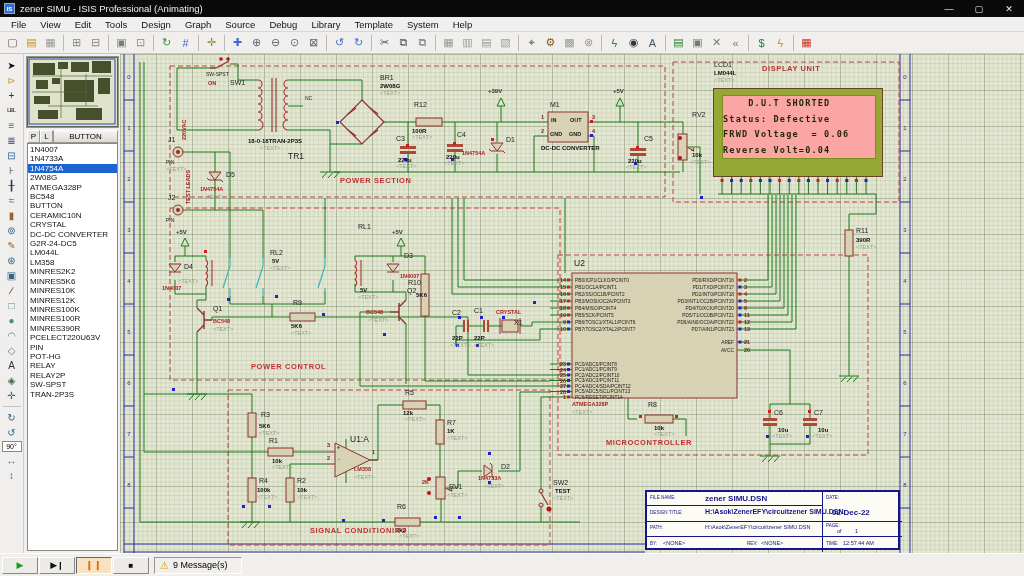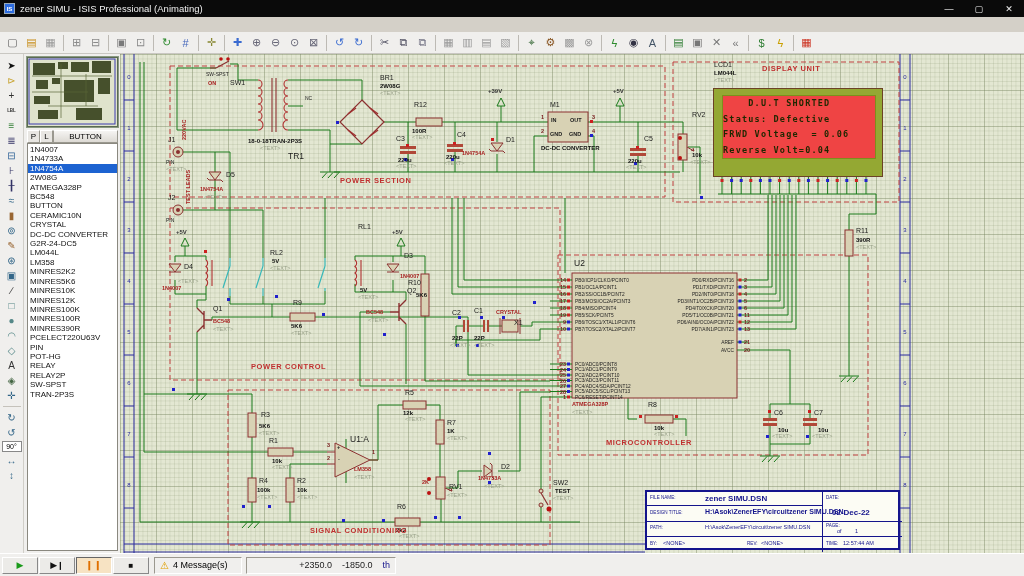--- a/index.html
+++ b/index.html
@@ -57,21 +57,21 @@
   .num{font-size:5.5px;color:#7a2020;font-weight:bold}
   .cpin{font-size:5.5px;font-weight:bold;color:#222}
   .rot{transform:rotate(-90deg);transform-origin:0 0}
   .u2l{position:absolute;font-size:4.8px;color:#222;white-space:nowrap}
   .u2r{position:absolute;font-size:4.8px;color:#222;white-space:nowrap;text-align:right;width:92px}
   .u2n{position:absolute;font-size:5.5px;color:#7a2020;font-weight:bold;width:15px}
   .bref{position:absolute;font-size:6px;color:#2a2aa0;width:10px;text-align:center}
   .lcdpin{position:absolute;font-size:4.6px;font-weight:bold;color:#1c2400;transform:rotate(-90deg);transform-origin:0 0;white-space:nowrap}
   
   #lcd{position:absolute;left:593px;top:34px;width:170px;height:89px;background:#94a833;border:1px solid #6b4226;z-index:3}
-  #lcdscreen{position:absolute;left:8px;top:6px;width:154px;height:64px;background:#ef4444;border:1px solid #7c8f1c}
+  #lcdscreen{position:absolute;left:8px;top:6px;width:154px;height:64px;background:#fca5a5;border:1px solid #7c8f1c}
   .lcdline{font-family:"DejaVu Sans Mono",monospace;font-size:8.5px;font-weight:bold;color:#1e2800;line-height:15.5px;letter-spacing:1.2px;white-space:pre}
   
   #tblock{position:absolute;left:525px;top:436px;width:255px;height:60px;background:#fcfcf4;border:2px solid #14148c;z-index:3;color:#14148c}
   .tb{position:absolute;white-space:nowrap}
   #tblock .lab{font-size:4.6px}
   #tblock .big{font-size:8px;font-weight:bold}
   #tblock .med{font-size:7px;font-weight:bold}
   #tblock .sm{font-size:5.5px}
   .tbh{position:absolute;height:1px;background:#14148c}
   .tbv{position:absolute;width:1px;background:#14148c}
@@ -92,20 +92,34 @@
 <div id="app">
   <div id="titlebar">
     <div id="appicon">IS</div>
     <span id="titletext">zener SIMU - ISIS Professional (Animating)</span>
     <div id="winbtns">
       <span class="winbtn">—</span>
       <span class="winbtn">▢</span>
       <span class="winbtn">✕</span>
     </div>
   </div>
+  <div id="menubar">
+      <div class="menu-item">File</div>
+      <div class="menu-item">View</div>
+      <div class="menu-item">Edit</div>
+      <div class="menu-item">Tools</div>
+      <div class="menu-item">Design</div>
+      <div class="menu-item">Graph</div>
+      <div class="menu-item">Source</div>
+      <div class="menu-item">Debug</div>
+      <div class="menu-item">Library</div>
+      <div class="menu-item">Template</div>
+      <div class="menu-item">System</div>
+      <div class="menu-item">Help</div>
+    </div>
   <div id="toolbar">
       <div class="tbtn" style="color: rgb(96, 96, 96);">▢</div>
       <div class="tbtn" style="color: rgb(200, 144, 32);">▤</div>
       <div class="tbtn" style="color: rgb(154, 154, 154);">▦</div>
       <div class="tsep"></div>
       <div class="tbtn" style="color: rgb(138, 138, 138);">⊞</div>
       <div class="tbtn" style="color: rgb(138, 138, 138);">⊟</div>
       <div class="tsep"></div>
       <div class="tbtn" style="color: rgb(122, 122, 122);">▣</div>
       <div class="tbtn" style="color: rgb(138, 138, 138);">⊡</div>
@@ -820,21 +834,16 @@
         <span style="color:#111;font-size:8px">❙</span>
       </div>
     <div class="sbtn pressed">
         <span style="color:#e07000;font-weight:bold;letter-spacing:1px">❙❙</span>
       </div>
     <div class="sbtn">
         <span style="color:#111;font-size:8px">■</span>
       </div>
     <div class="spanel" id="msgpanel">
       <span class="warn">⚠</span>
-      <span>4 Message(s)</span>
-    </div>
-    <div class="spanel" id="coordpanel">
-      <span>+2350.0</span>
-      <span>-1850.0</span>
-      <span id="coordunits">th</span>
+      <span>9 Message(s)</span>
     </div>
   </div>
 </div>
 
 </body></html>

